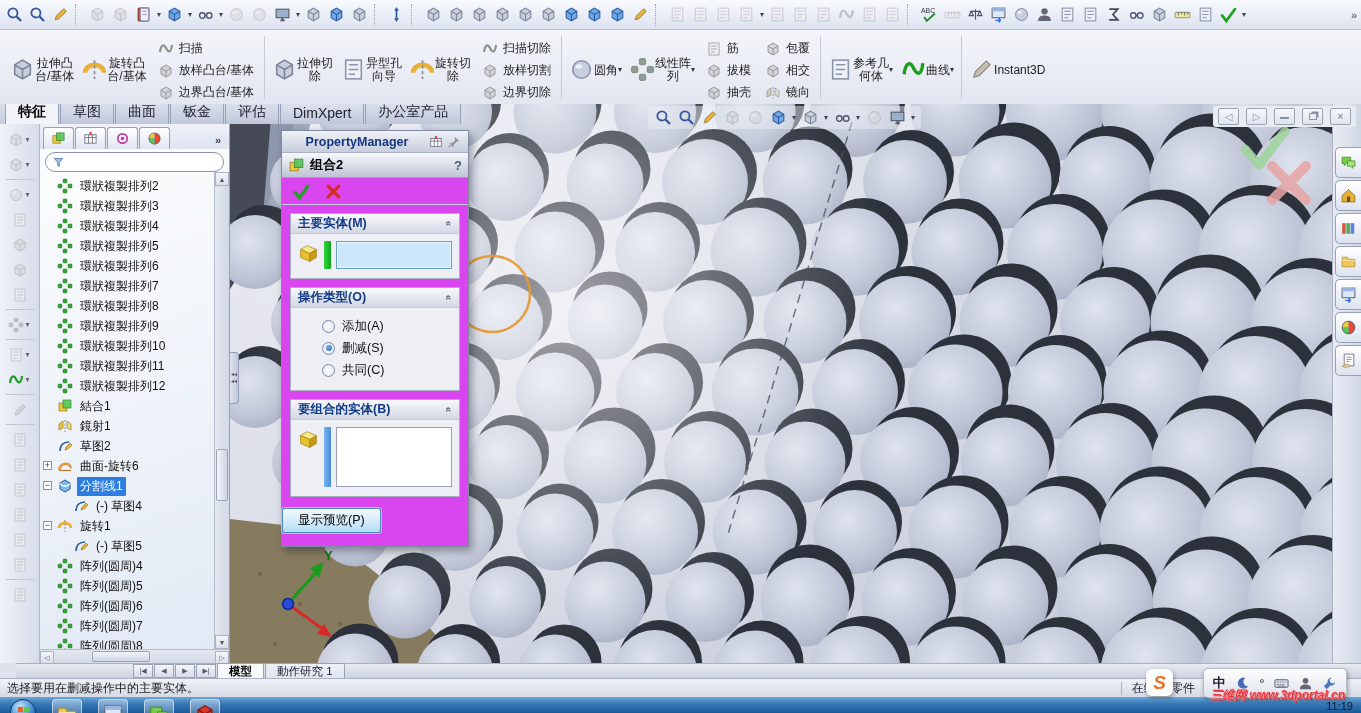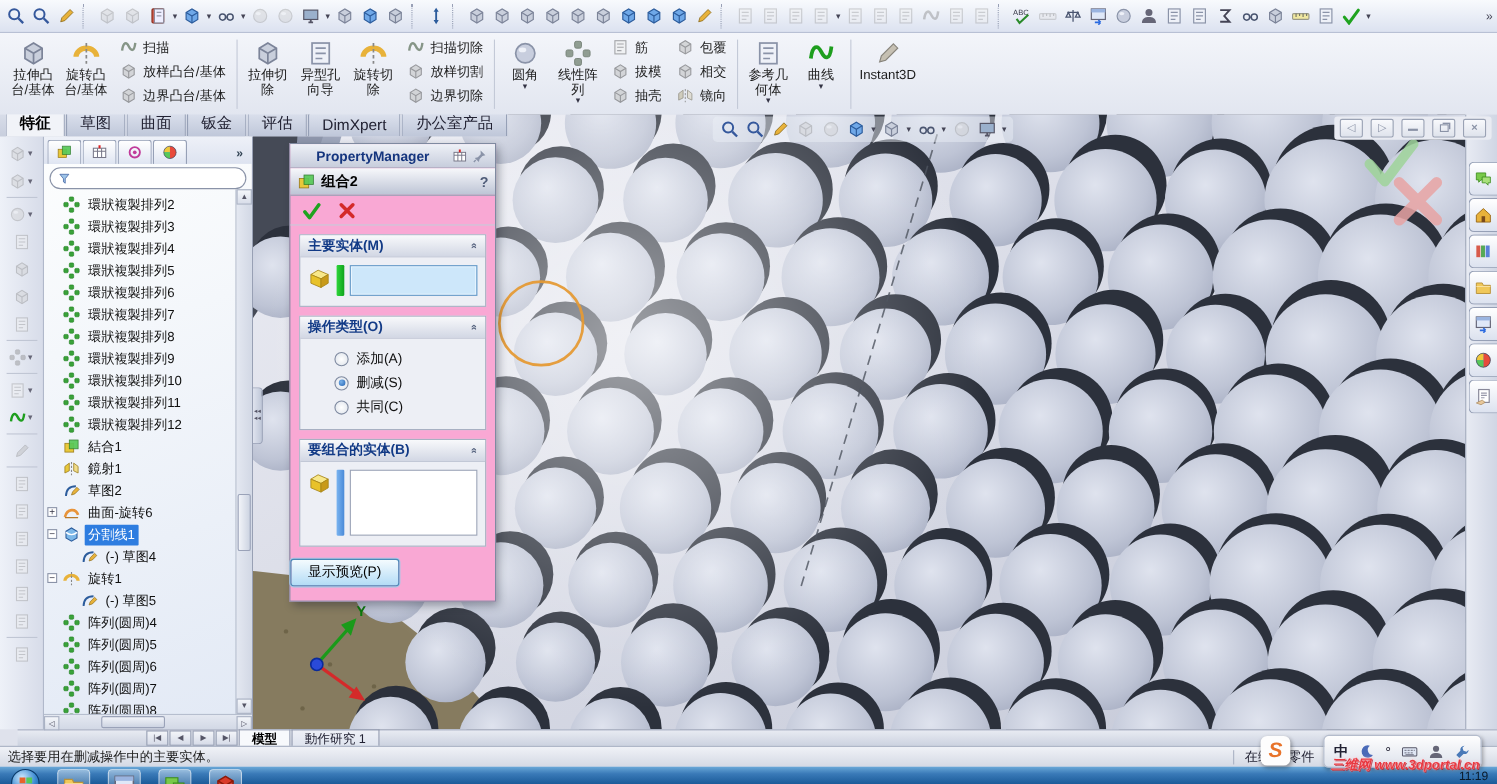--- a/index.html
+++ b/index.html
@@ -9,27 +9,27 @@
 svg.ic{display:block}
 
 #topbar{position:absolute;left:0;top:0;width:100%;height:30px;background:linear-gradient(#f8fafd,#dce2f0);border-bottom:1px solid #b8c0d4;display:flex;align-items:center;padding:0 3px;z-index:5}
 .tbtn{width:23px;height:24px;display:flex;align-items:center;justify-content:center;flex:none}
 .tbtn svg{width:17px;height:17px}
 .tbtn.dis{opacity:.38;filter:grayscale(1)}
 .dda{font-size:8px;color:#445;width:8px;flex:none;text-align:center}
 .tsep{width:8px;height:22px;border-left:1px dotted #98a0b6;margin:0 3px;flex:none}
 
 #ribbon{position:absolute;top:30px;left:0;width:100%;height:74px;background:linear-gradient(#f3f5fa,#e2e6f0);display:flex;align-items:stretch;padding:2px 2px 1px 6px;z-index:5}
-.rbtn{display:flex;flex-direction:column;align-items:center;padding:4px 4px 0;min-width:48px}
+.rbtn{display:flex;align-items:center;padding:4px 4px 0;min-width:48px}
 .rbtn svg{width:25px;height:25px;flex:none}
 .rbtn.gray svg{filter:grayscale(.85);opacity:.8}
 .rlabel{text-align:center;line-height:13px;font-size:12px;color:#1c1c1c;margin-top:1px;white-space:pre}
 .rarrow{font-size:8px;color:#334;line-height:8px}
 .rstack{display:flex;flex-direction:column;justify-content:center;padding:0 3px}
-.rrow{display:flex;align-items:flex-start;gap:5px;height:22px;padding:0 4px;white-space:nowrap;color:#1c1c1c}
+.rrow{display:flex;align-items:flex-end;gap:5px;height:22px;padding:0 4px;white-space:nowrap;color:#1c1c1c}
 .rrow svg{width:16px;height:16px;flex:none;filter:grayscale(.85);opacity:.8}
 .rsep{width:1px;background:#c3c9d7;margin:4px 3px;flex:none}
 
 #tabbar{position:absolute;top:104px;left:0;width:462px;height:20px;background:linear-gradient(#d8dde9,#c8cedd);display:flex;align-items:flex-end;padding-left:5px;z-index:4}
 .ctab{padding:2px 12px 3px;font-size:14px;color:#223;background:linear-gradient(#dde2ee,#bfc7d9);border:1px solid #96a0b6;border-bottom:none;border-radius:3px 3px 0 0;margin-right:1px;white-space:nowrap}
 .ctab.active{background:#f1f3f8;font-weight:bold;color:#000}
 
 #viewport{position:absolute;left:230px;top:104px;width:1102px;height:559px;z-index:1;background:#dfe2ec}
 
 #headsup{position:absolute;left:648px;top:106px;height:23px;display:flex;gap:1px;align-items:center;z-index:4;background:rgba(238,241,248,.45);border-radius:4px;padding:0 4px}
@@ -63,21 +63,21 @@
 .titem svg{width:16px;height:16px;margin-right:4px;flex:none}
 .tlabel{font-size:12px;color:#101010;padding:1px 3px;border-radius:1px}
 .tlabel.sel{background:#2e7de0;color:#fff}
 #vscroll{position:absolute;right:0;top:48px;bottom:14px;width:15px;background:linear-gradient(90deg,#e4e8f1,#d2d8e5);border-left:1px solid #b6bece}
 .sarrow{position:absolute;left:0;width:14px;height:14px;background:linear-gradient(#f4f6fa,#d8dde9);border:1px solid #aab2c4;color:#556;font-size:7px;display:flex;align-items:center;justify-content:center}
 #vthumb{position:absolute;left:1px;top:58%;width:12px;height:52px;background:linear-gradient(90deg,#f2f4f9,#cdd4e2);border:1px solid #9aa2b8;border-radius:2px}
 #hscroll{height:14px;background:linear-gradient(#e4e8f1,#d2d8e5);border-top:1px solid #b6bece;position:relative;flex:none}
 #hthumb{position:absolute;left:52px;top:1px;width:58px;height:11px;background:linear-gradient(#f2f4f9,#cdd4e2);border:1px solid #9aa2b8;border-radius:2px}
 #splitter{position:absolute;left:230px;top:352px;width:9px;height:52px;background:linear-gradient(90deg,#dfe3ee,#bfc7d8);border:1px solid #98a0b6;border-left:none;border-radius:0 4px 4px 0;z-index:4;display:flex;flex-direction:column;align-items:center;justify-content:center;color:#556;font-size:6px;line-height:7px}
 
-#pm{position:absolute;left:263px;top:130px;width:188px;background:#f9a8d4;border:1px solid #7f8aa0;box-shadow:3px 4px 8px rgba(20,25,40,.4);z-index:6}
+#pm{position:absolute;left:281px;top:130px;width:188px;background:#d946ef;border:1px solid #7f8aa0;box-shadow:3px 4px 8px rgba(20,25,40,.4);z-index:6}
 .pm-title{height:22px;background:linear-gradient(#eef1f7,#c7cddc);display:flex;align-items:center;padding:0 5px;border-bottom:1px solid #aab2c2}
 .pm-title>span.t{flex:1;text-align:center;font-weight:bold;color:#15357e;font-size:12.5px}
 .pmic{width:18px;height:15px;display:flex;align-items:center;justify-content:center}
 .pmic svg{width:14px;height:14px}
 .pm-feat{height:25px;background:linear-gradient(#f7f8fb,#bdc4d5);display:flex;align-items:center;gap:5px;padding:0 6px;border-bottom:1px solid #98a0b4}
 .pm-feat svg{width:17px;height:17px}
 .pm-feat b{font-size:13px;color:#000}
 .pm-help{margin-left:auto;color:#4f5c78;font-weight:bold;font-size:13px}
 .pm-actions{height:27px;display:flex;align-items:center;gap:15px;padding:0 11px;border-bottom:1px solid #c6ccd9}
 .pm-actions span{display:flex}

